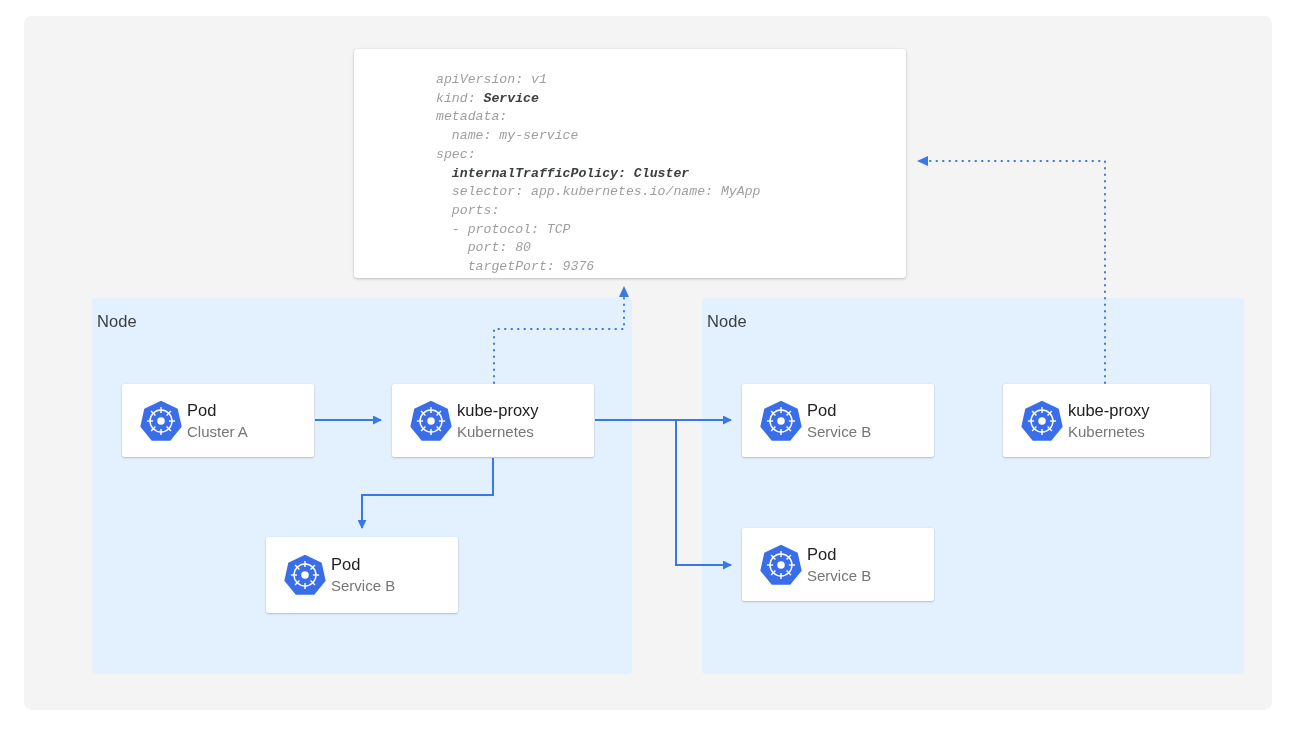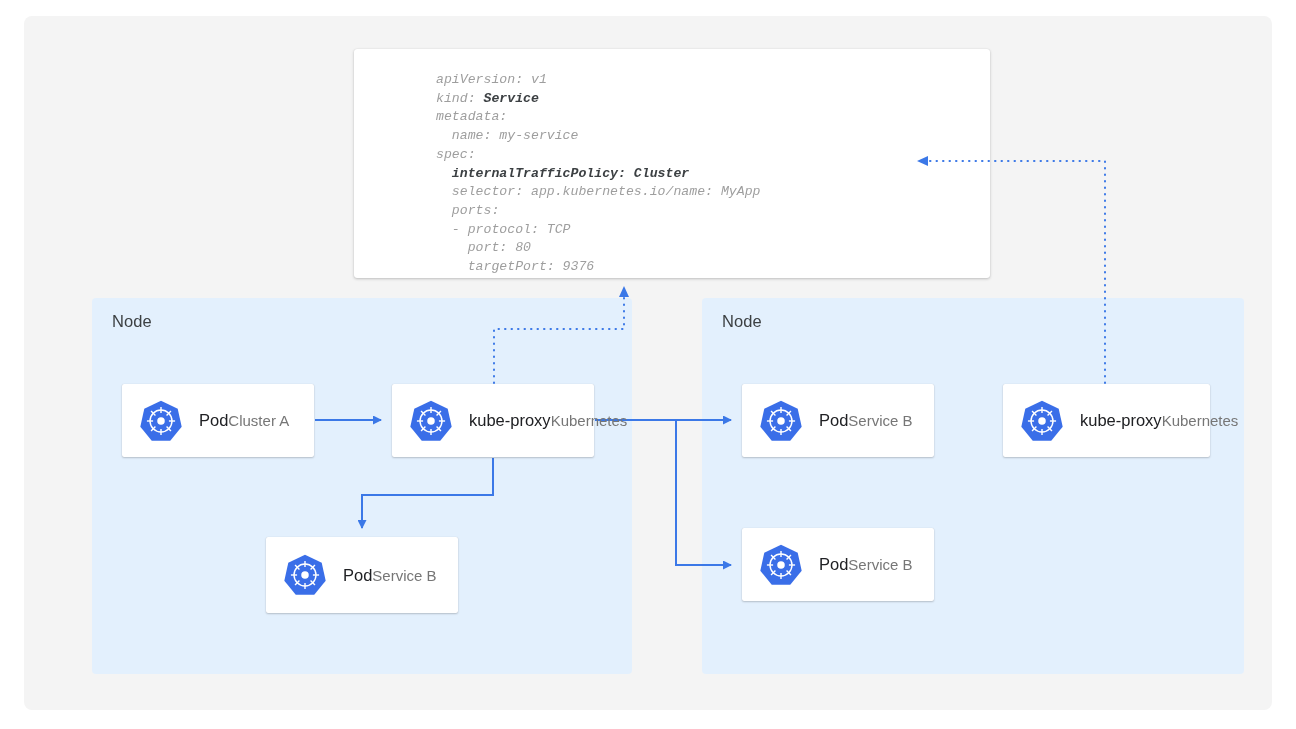--- a/index.html
+++ b/index.html
@@ -22,21 +22,21 @@
     height: 694px;
     background: #f4f4f4;
     border-radius: 8px;
   }
 
   
   #yaml-card {
     position: absolute;
     left: 330px;
     top: 33px;
-    width: 636px;
+    width: 552px;
     height: 229px;
     background: #ffffff;
     border-radius: 3px;
     box-shadow: 0 1px 3px rgba(0,0,0,0.22), 0 0 1px rgba(0,0,0,0.12);
     box-sizing: border-box;
     overflow: hidden;
   }
   #yaml-code {
     position: absolute;
     left: 82px;
@@ -57,21 +57,21 @@
   
   .node-box {
     position: absolute;
     background: #e3f0fd;
     border-radius: 4px;
   }
   #node-left  { left: 68px;  top: 282px; width: 540px; height: 376px; }
   #node-right { left: 678px; top: 282px; width: 542px; height: 376px; }
   .node-label {
     position: absolute;
-    left: 20px;
+    left: 5px;
     top: 14px;
     font-size: 16.5px;
     color: #3c4043;
     letter-spacing: 0.1px;
   }
 
   
   .card {
     position: absolute;
     background: #ffffff;
@@ -81,23 +81,23 @@
     display: flex;
     align-items: center;
   }
   .card .k8s-logo {
     flex: 0 0 auto;
     margin-left: 17px;
     width: 44px;
     height: 44px;
   }
   .card .card-text {
-    margin-left: 16px;
+    margin-left: 4px;
     display: flex;
-    flex-direction: row;
+    flex-direction: column;
     justify-content: center;
   }
   .card .card-title {
     font-size: 16.5px;
     color: #202124;
     line-height: 21px;
     white-space: nowrap;
   }
   .card .card-sub {
     font-size: 15px;

